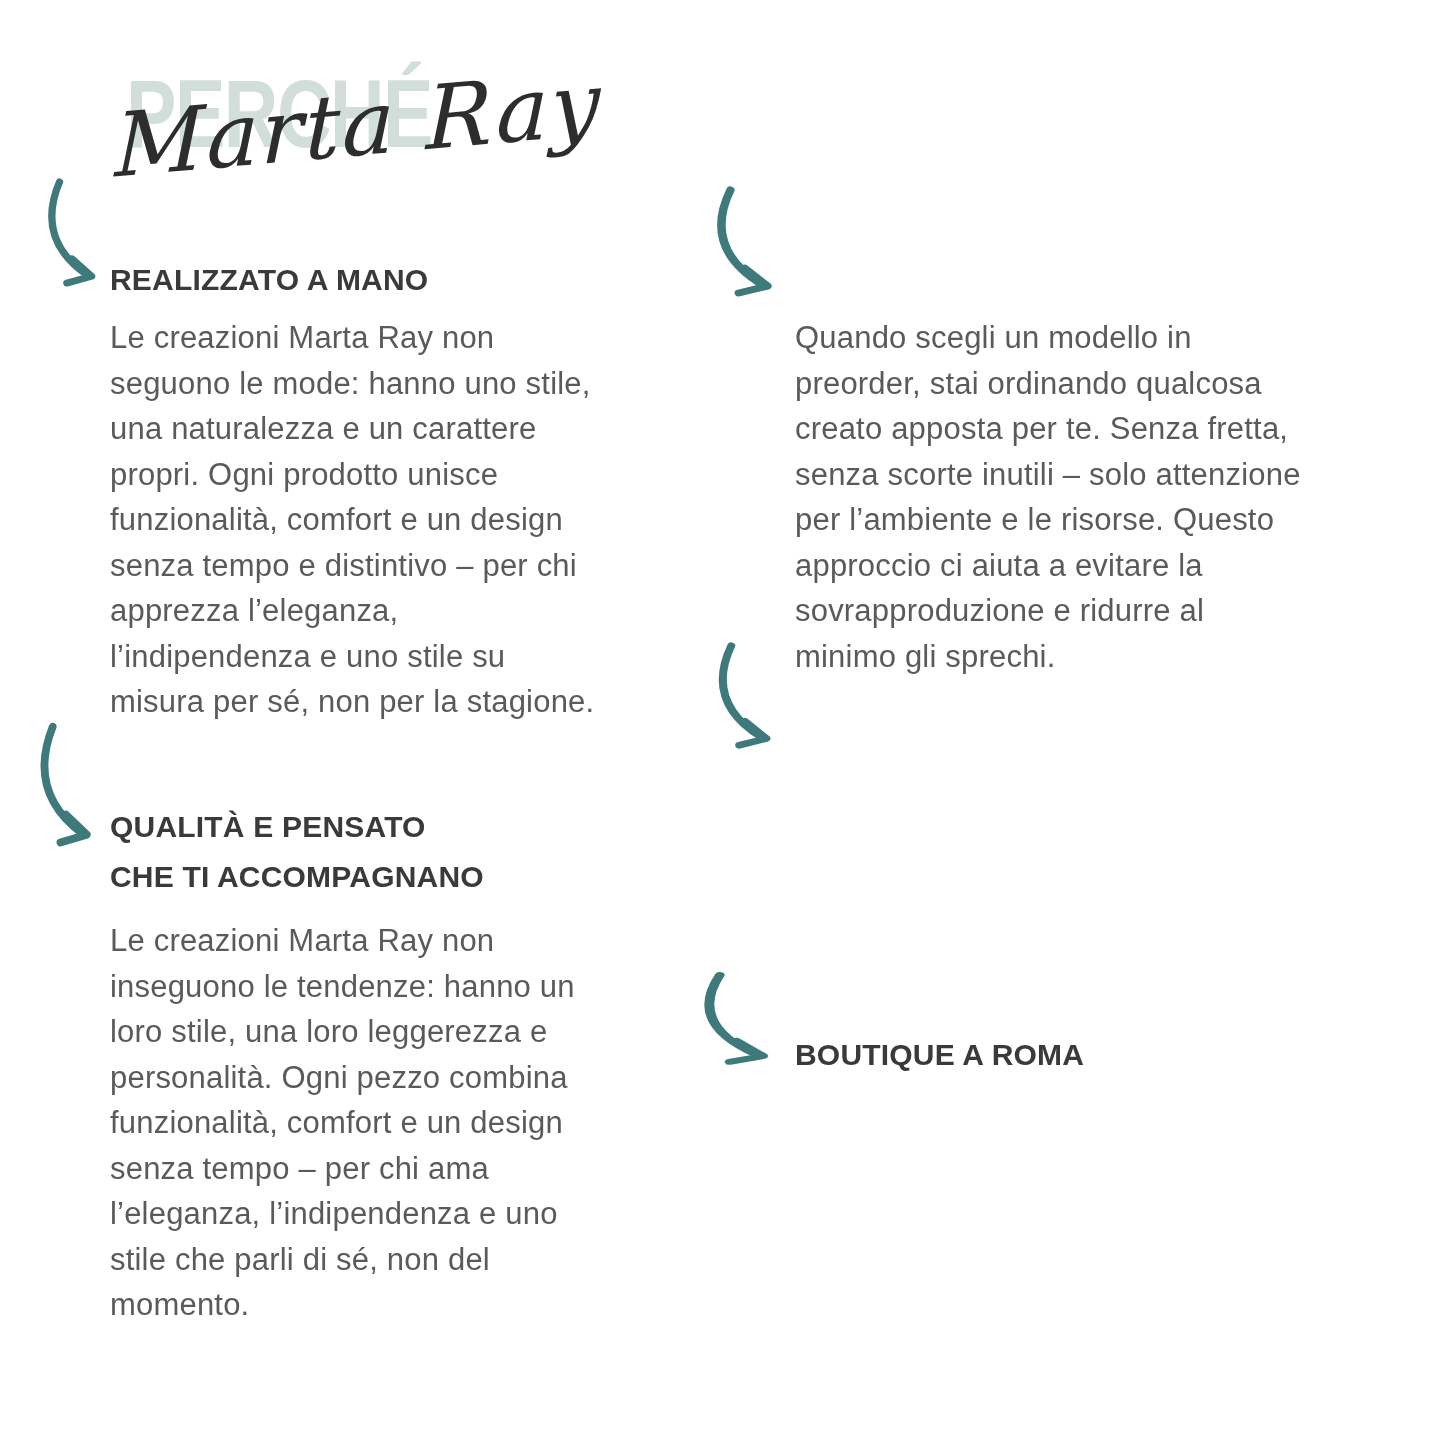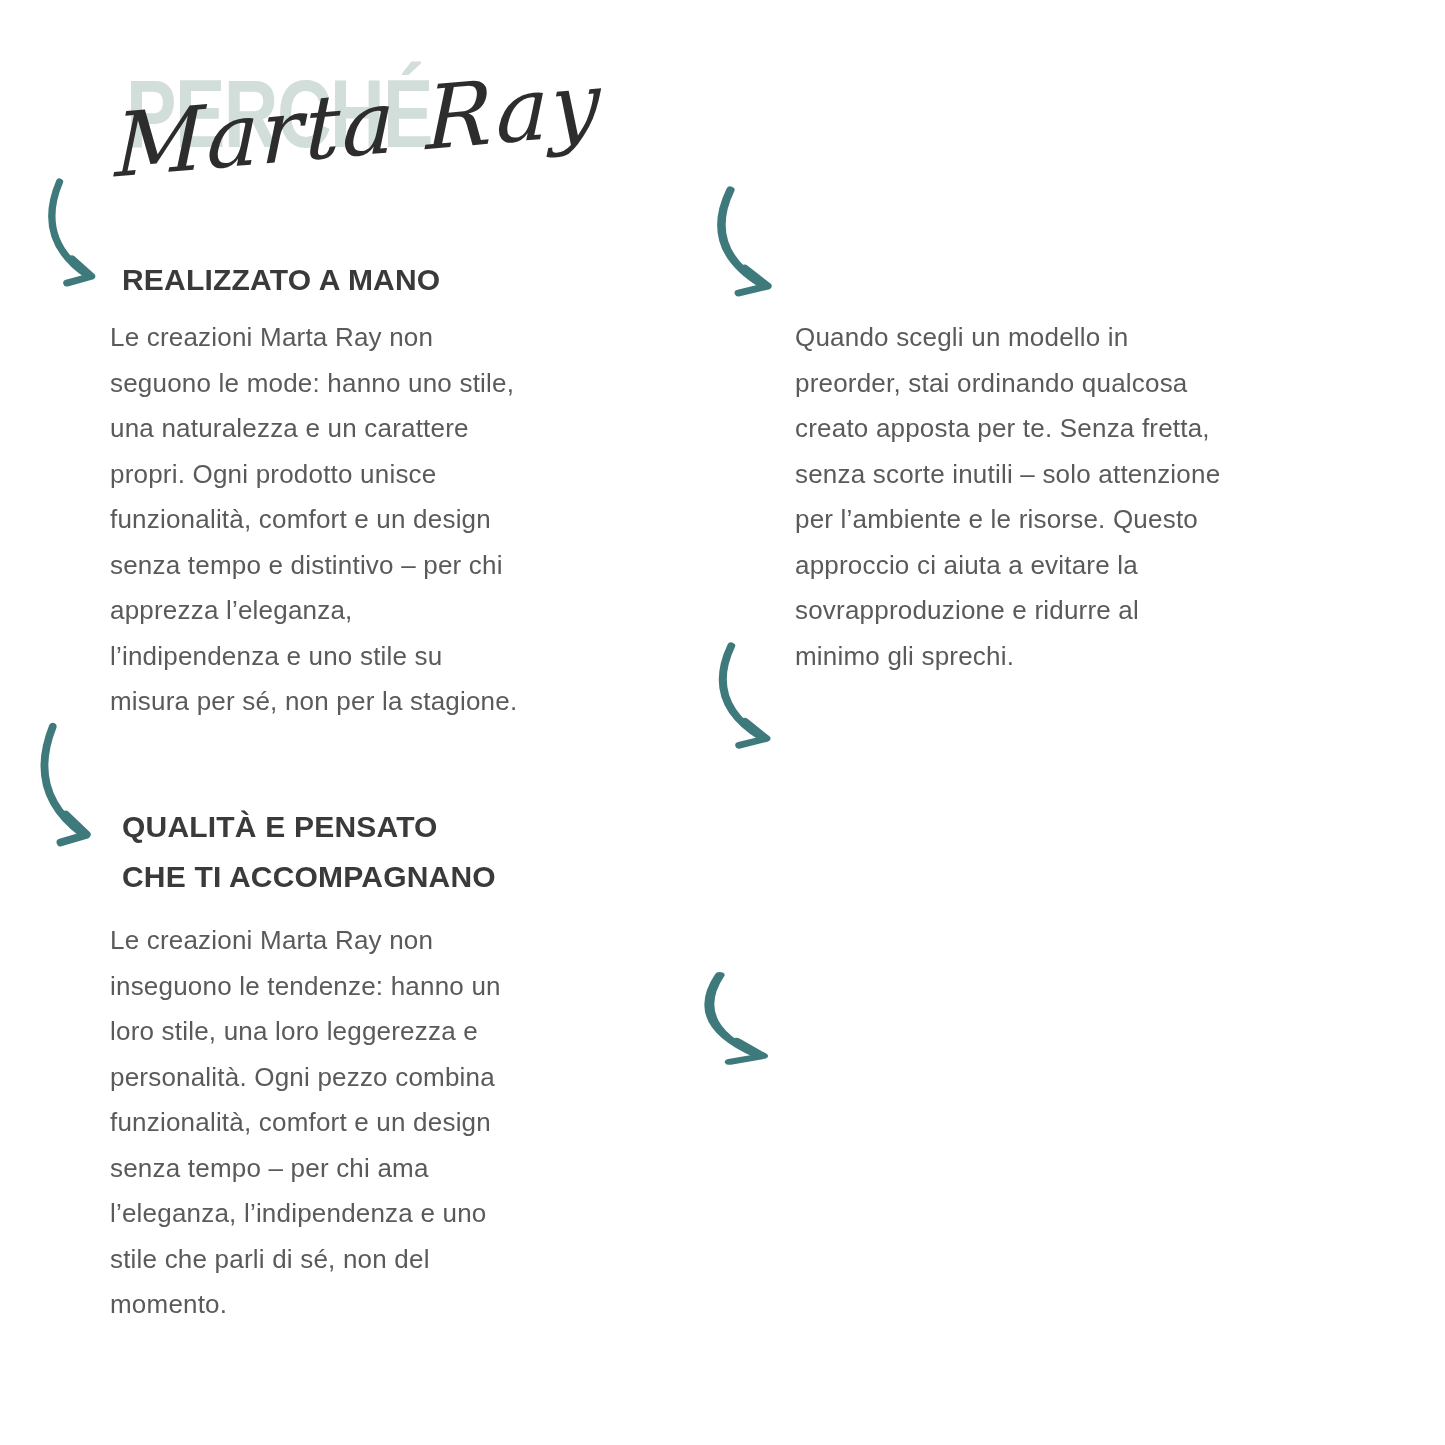--- a/index.html
+++ b/index.html
@@ -47,26 +47,25 @@
     color:var(--arrow);
   }
   .heading{
     position:absolute;
     font-size:30px;
     font-weight:bold;
     line-height:36px;
     color:var(--heading);
     white-space:pre-line;
     letter-spacing:0.2px;
-    margin-left:12px;
   }
   .heading.two-line{line-height:50px;}
   .body-text{
     position:absolute;
-    font-size:26px;
+    font-size:31px;
     line-height:45.5px;
     color:var(--body);
     white-space:pre-line;
     letter-spacing:0.2px;
   }
 </style>
 </head>
 <body>
 
 <div class="canvas">
@@ -125,14 +124,15 @@
   <p class="body-text" style="left:795px;top:315px;width:645px">Quando scegli un modello in
 preorder, stai ordinando qualcosa
 creato apposta per te. Senza fretta,
 senza scorte inutili – solo attenzione
 per l’ambiente e le risorse. Questo
 approccio ci aiuta a evitare la
 sovrapproduzione e ridurre al
 minimo gli sprechi.</p>
 
 
+  <h2 class="heading" style="left:795px;top:1037px">BOUTIQUE A ROMA</h2>
 
 </div>
 
 </body></html>

